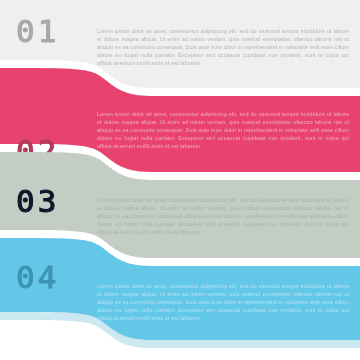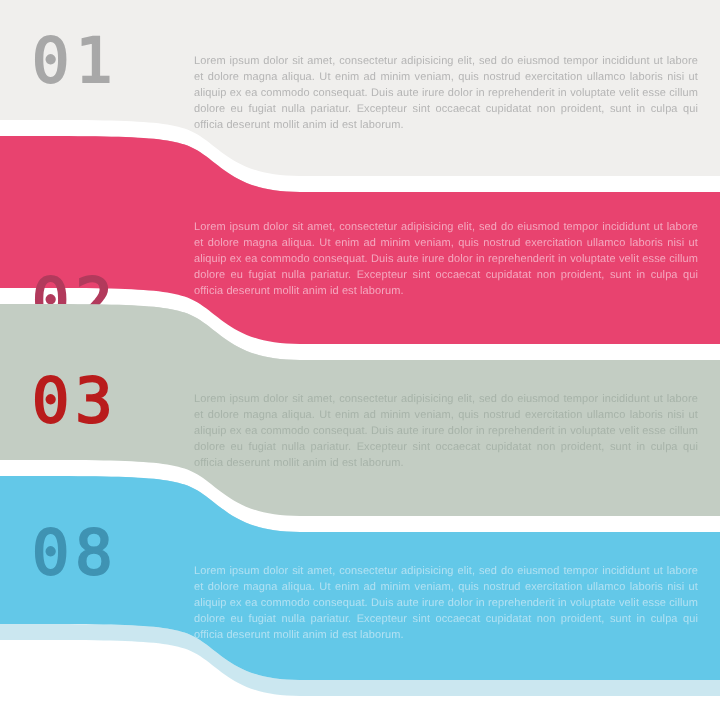--- a/index.html
+++ b/index.html
@@ -107,31 +107,31 @@
       <span>02</span>
     </div>
     <div class="para para-2" style="color: rgb(244, 168, 191);">Lorem ipsum dolor sit amet, consectetur adipisicing elit, sed do eiusmod tempor incididunt ut labore et dolore magna aliqua. Ut enim ad minim veniam, quis nostrud exercitation ullamco laboris nisi ut aliquip ex ea commodo consequat. Duis aute irure dolor in reprehenderit in voluptate velit esse cillum dolore eu fugiat nulla pariatur. Excepteur sint occaecat cupidatat non proident, sunt in culpa qui officia deserunt mollit anim id est laborum.</div>
   </div>
 
   <div class="step step-3">
     <svg class="band-svg" viewBox="0 0 360 360" preserveAspectRatio="none">
       <path d="M0,152 C70,152 88,152 100,160 C112,168 120,180 150,180 L360,180 L360,188 L150,188 C120,188 112,176 100,168 C88,160 70,160 0,160 Z" opacity="0.45" fill="#aab4aa"></path>
       <path d="M0,152 C70,152 88,152 100,160 C112,168 120,180 150,180 L360,180 L360,258 L150,258 C120,258 112,246 100,238 C88,230 70,230 0,230 Z" fill="#c3cdc3"></path>
     </svg>
-    <div class="numeral num-3" style="color: #b91c1c;">
+    <div class="numeral num-3" style="color: #0f172a;">
       <span>03</span>
     </div>
     <div class="para para-3" style="color: rgb(167, 179, 169);">Lorem ipsum dolor sit amet, consectetur adipisicing elit, sed do eiusmod tempor incididunt ut labore et dolore magna aliqua. Ut enim ad minim veniam, quis nostrud exercitation ullamco laboris nisi ut aliquip ex ea commodo consequat. Duis aute irure dolor in reprehenderit in voluptate velit esse cillum dolore eu fugiat nulla pariatur. Excepteur sint occaecat cupidatat non proident, sunt in culpa qui officia deserunt mollit anim id est laborum.</div>
   </div>
 
   <div class="step step-4">
     <svg class="band-svg" viewBox="0 0 360 360" preserveAspectRatio="none">
       <path d="M0,238 C70,238 88,238 100,246 C112,254 120,266 150,266 L360,266 L360,274 L150,274 C120,274 112,262 100,254 C88,246 70,246 0,246 Z" opacity="0.45" fill="#54b0cd"></path>
       <path d="M0,238 C70,238 88,238 100,246 C112,254 120,266 150,266 L360,266 L360,340 L150,340 C120,340 112,328 100,320 C88,312 70,312 0,312 Z" fill="#63c8e8"></path>
       <path d="M150,340 L360,340 L360,348 L150,348 C120,348 112,336 100,328 C88,320 70,320 0,320 L0,312 C70,312 88,312 100,320 C112,328 120,340 150,340 Z" opacity="0.30" fill="#54b0cd"></path>
     </svg>
     <div class="numeral num-4" style="color: rgb(63, 147, 179);">
-      <span>08</span>
+      <span>04</span>
     </div>
     <div class="para para-4" style="color: rgb(178, 225, 242);">Lorem ipsum dolor sit amet, consectetur adipisicing elit, sed do eiusmod tempor incididunt ut labore et dolore magna aliqua. Ut enim ad minim veniam, quis nostrud exercitation ullamco laboris nisi ut aliquip ex ea commodo consequat. Duis aute irure dolor in reprehenderit in voluptate velit esse cillum dolore eu fugiat nulla pariatur. Excepteur sint occaecat cupidatat non proident, sunt in culpa qui officia deserunt mollit anim id est laborum.</div>
   </div>
 
 </div>
 
 </body></html>

